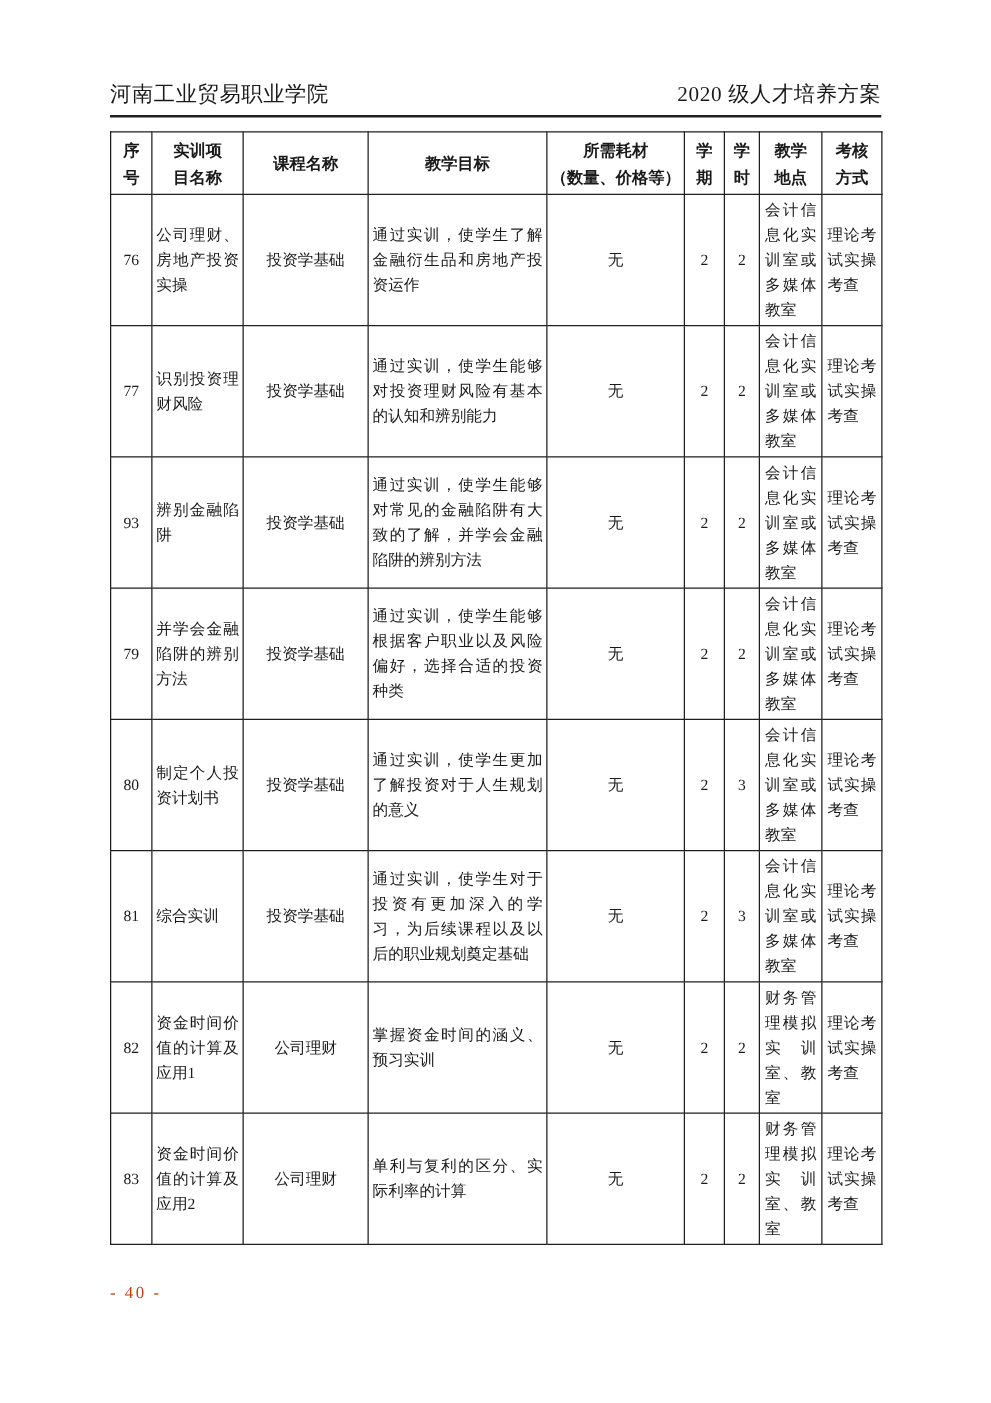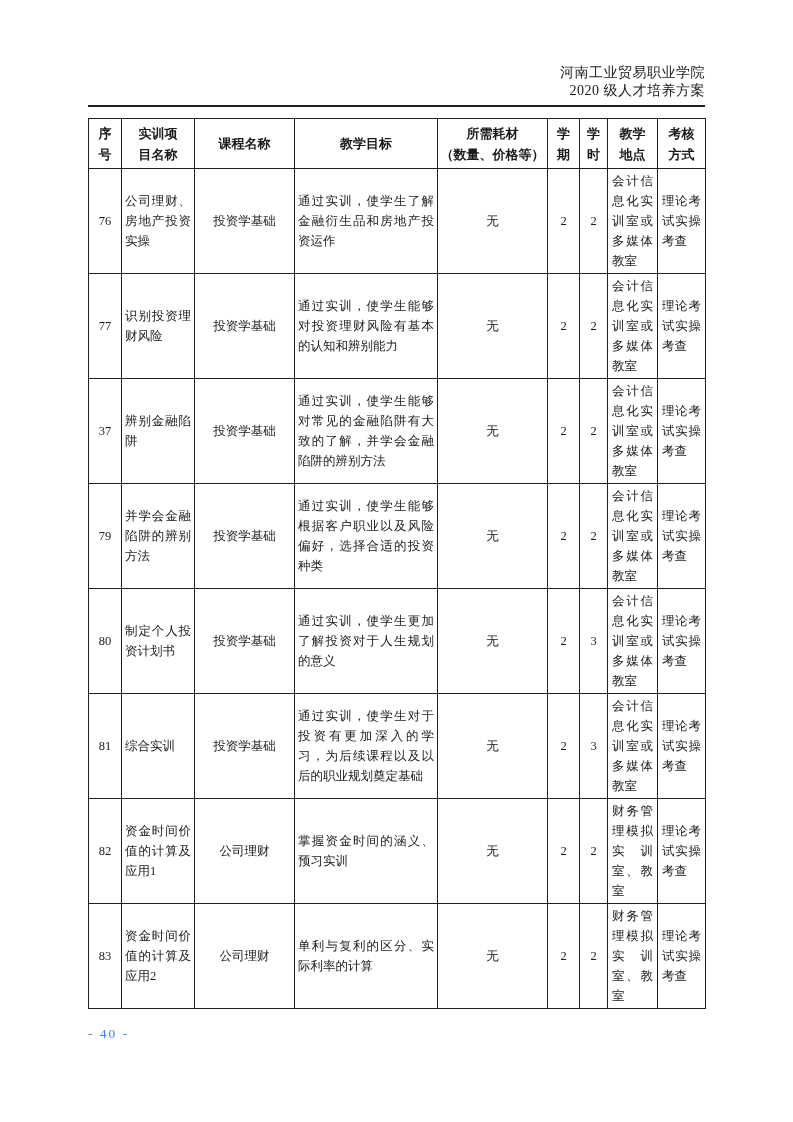--- a/index.html
+++ b/index.html
@@ -11,25 +11,24 @@
     background: #ffffff;
     box-sizing: border-box;
     padding: 64px 88px 0 88px;
     font-family: "Liberation Serif", "DejaVu Serif", serif;
     color: #1a1a1a;
   }
   .page-header {
     display: flex;
     justify-content: space-between;
     align-items: flex-end;
-    font-size: 14px;
+    font-size: 17px;
     letter-spacing: 0.5px;
     padding-bottom: 5px;
     border-bottom: 2px solid #1f1f1f;
-    flex-direction: column;
   }
   table.training-table {
     margin-top: 11px;
     width: 617px;
     table-layout: fixed;
     border-collapse: collapse;
   }
   .training-table th, .training-table td {
     border: 1px solid #1f1f1f;
     box-sizing: border-box;
@@ -61,21 +60,21 @@
     word-break: break-all;
   }
   td.c-location { padding: 1px 4px; }
   td.c-assessment { padding: 1px 4px; margin-top: 48px; }
   .page-number {
     position: absolute;
     left: 88px;
     top: 1026px;
     font-size: 13.5px;
     letter-spacing: 2px;
-    color: #3b82f6;
+    color: #c2410c;
   }
 </style>
 </head>
 <body>
 
 <div class="page">
 
   <div class="page-header">
     <span>河南工业贸易职业学院</span>
     <span>2020 级人才培养方案</span>
@@ -132,21 +131,21 @@
     <td class="c-course">投资学基础</td>
     <td class="c-objective">通过实训，使学生能够对投资理财风险有基本的认知和辨别能力</td>
     <td class="c-materials">无</td>
     <td class="c-semester">2</td>
     <td class="c-hours">2</td>
     <td class="c-location">会计信息化实训室或多媒体教室</td>
     <td class="c-assessment">理论考试实操考查</td>
   </tr>
 
   <tr>
-    <td class="c-index">37</td>
+    <td class="c-index">93</td>
     <td class="c-project">辨别金融陷阱</td>
     <td class="c-course">投资学基础</td>
     <td class="c-objective">通过实训，使学生能够对常见的金融陷阱有大致的了解，并学会金融陷阱的辨别方法</td>
     <td class="c-materials">无</td>
     <td class="c-semester">2</td>
     <td class="c-hours">2</td>
     <td class="c-location">会计信息化实训室或多媒体教室</td>
     <td class="c-assessment">理论考试实操考查</td>
   </tr>
 

